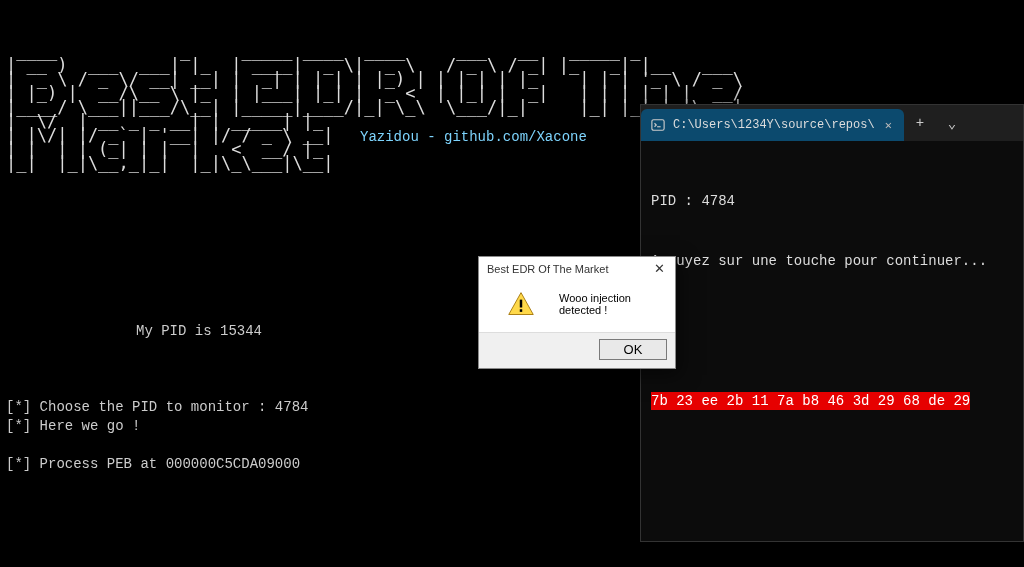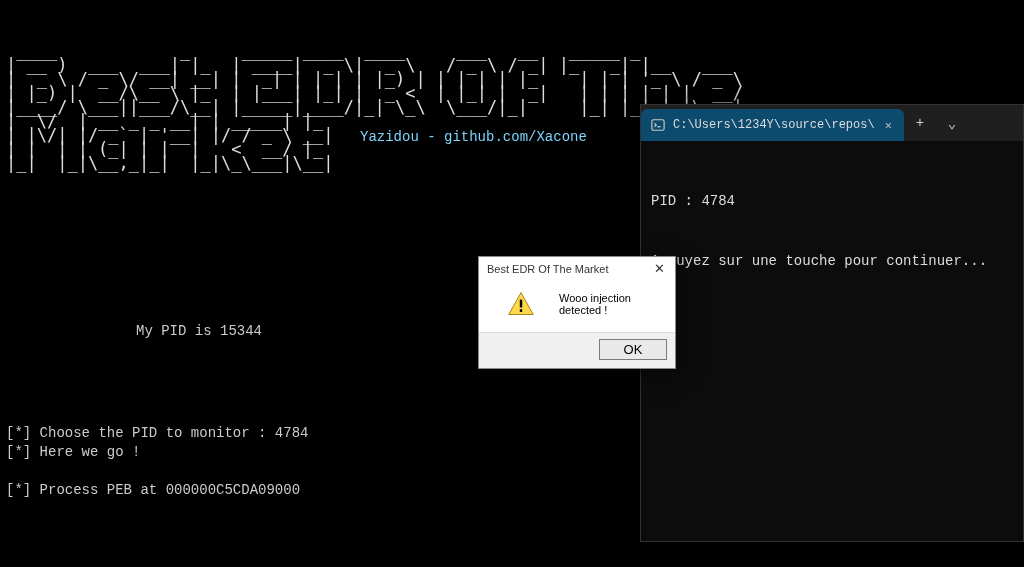--- a/index.html
+++ b/index.html
@@ -38,21 +38,21 @@
     left: 360px;
     color: #7dd3fc;
   }
 
   .pid-line {
     margin-top: 8px;
     margin-left: 130px;
   }
 
   .term-block {
-    margin-top: 30px;
+    margin-top: 4px;
     line-height: 19px;
   }
 
   
   .right-window {
     position: absolute;
     top: 104px;
     left: 640px;
     width: 384px;
     height: 438px;
@@ -217,20 +217,21 @@
       <span>C:\Users\1234Y\source\repos\</span>
       <span class="rw-tab-close">✕</span>
     </div>
     <div class="rw-newtab">+</div>
     <div class="rw-chevron">⌄</div>
   </div>
   <div class="rw-body">
     <div>PID : 4784</div>
     <div>Appuyez sur une touche pour continuer...</div>
     <div style="height:40px"></div>
+    <div><span class="shellcode-line">7b 23 ee 2b 11 7a b8 46 3d 29 68 de 29</span></div>
   </div>
 </div>
 
 <div class="dialog">
   <div class="dialog-titlebar">
     <span class="dialog-title">Best EDR Of The Market</span>
     <span class="dialog-close">✕</span>
   </div>
   <div class="dialog-body">
     <span class="warn-icon">

